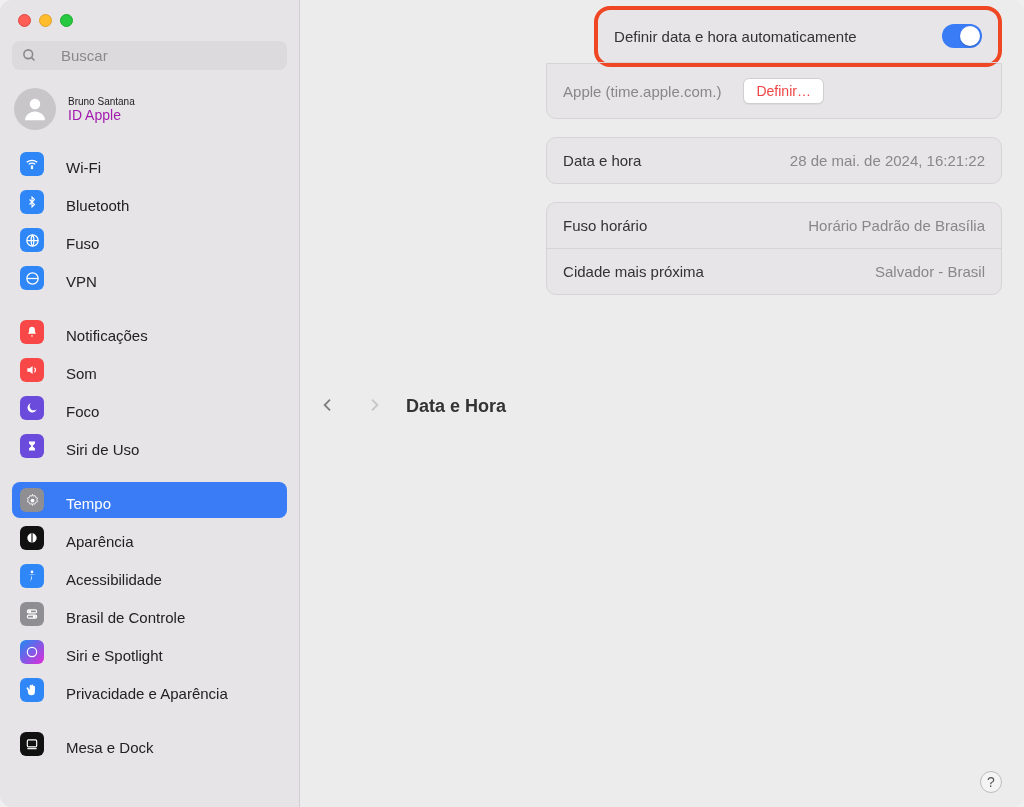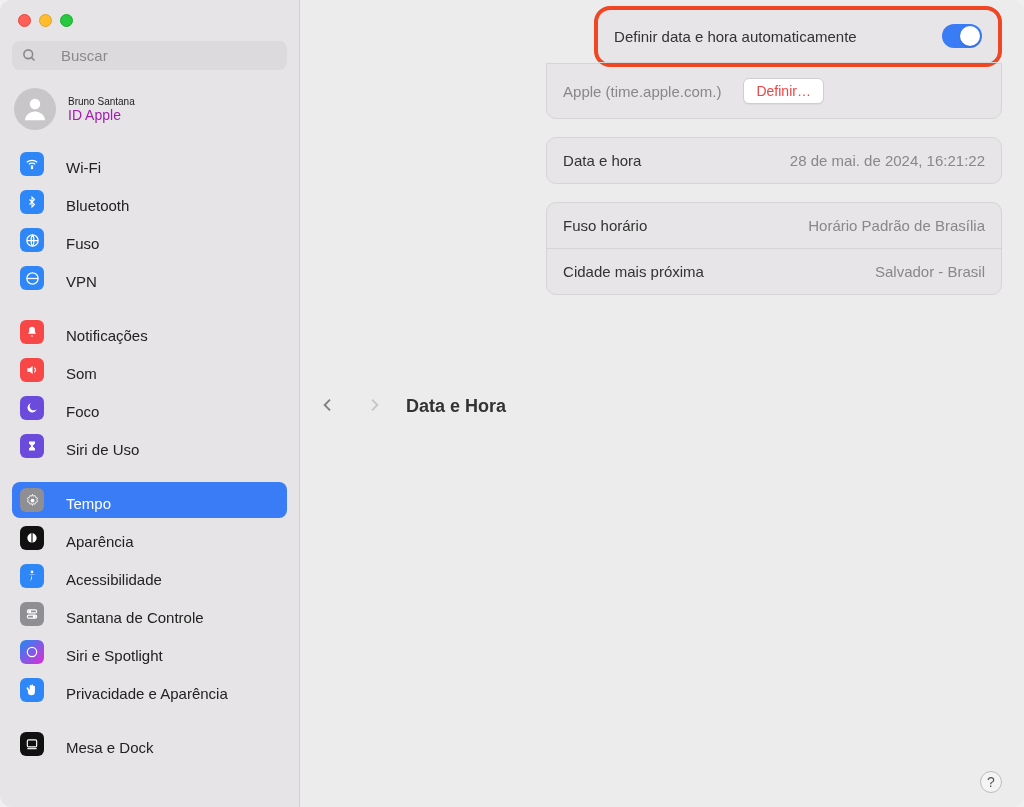--- a/index.html
+++ b/index.html
@@ -328,21 +328,21 @@
       </div>
       <div class="side-item">
         <div class="side-icon ic-cc">
             <svg width="14" height="14" viewBox="0 0 24 24" fill="none" stroke="#fff" stroke-width="2">
               <rect x="4" y="5" width="16" height="5" rx="2.5"></rect>
               <rect x="4" y="14" width="16" height="5" rx="2.5"></rect>
               <circle cx="8" cy="7.5" r="1.5" fill="#fff"></circle>
               <circle cx="16" cy="16.5" r="1.5" fill="#fff"></circle>
             </svg>
           </div>
-        <span>Santana de Controle</span>
+        <span>Brasil de Controle</span>
       </div>
       <div class="side-item">
         <div class="side-icon ic-siri">
             <svg width="14" height="14" viewBox="0 0 24 24" fill="none" stroke="#fff" stroke-width="2">
               <circle cx="12" cy="12" r="8"></circle>
             </svg>
           </div>
         <span>Siri e Spotlight</span>
       </div>
       <div class="side-item">

